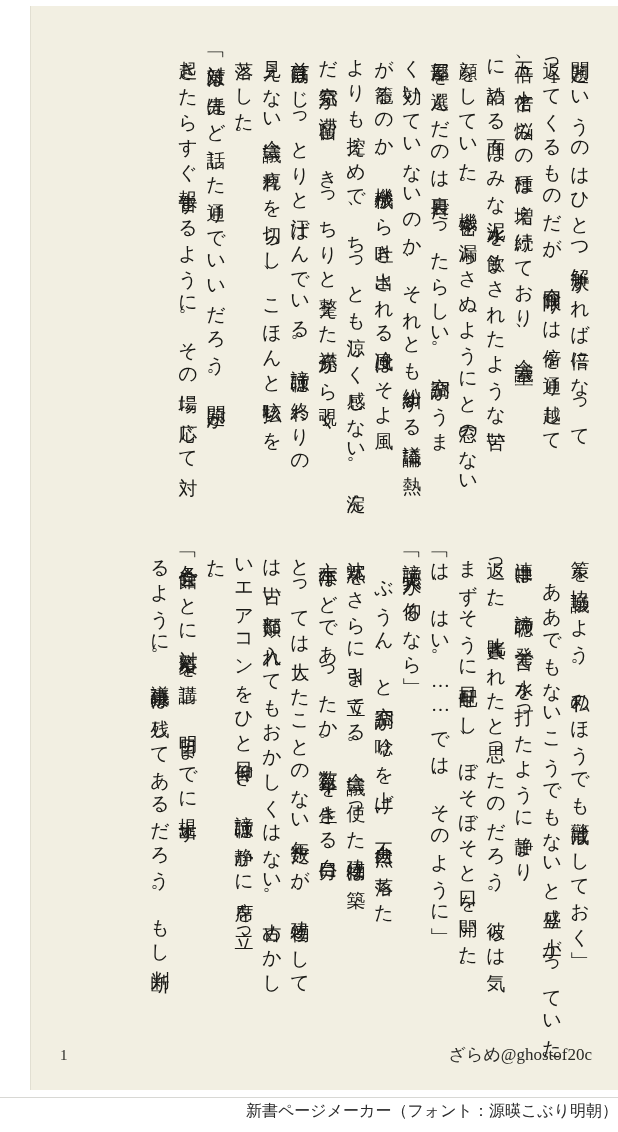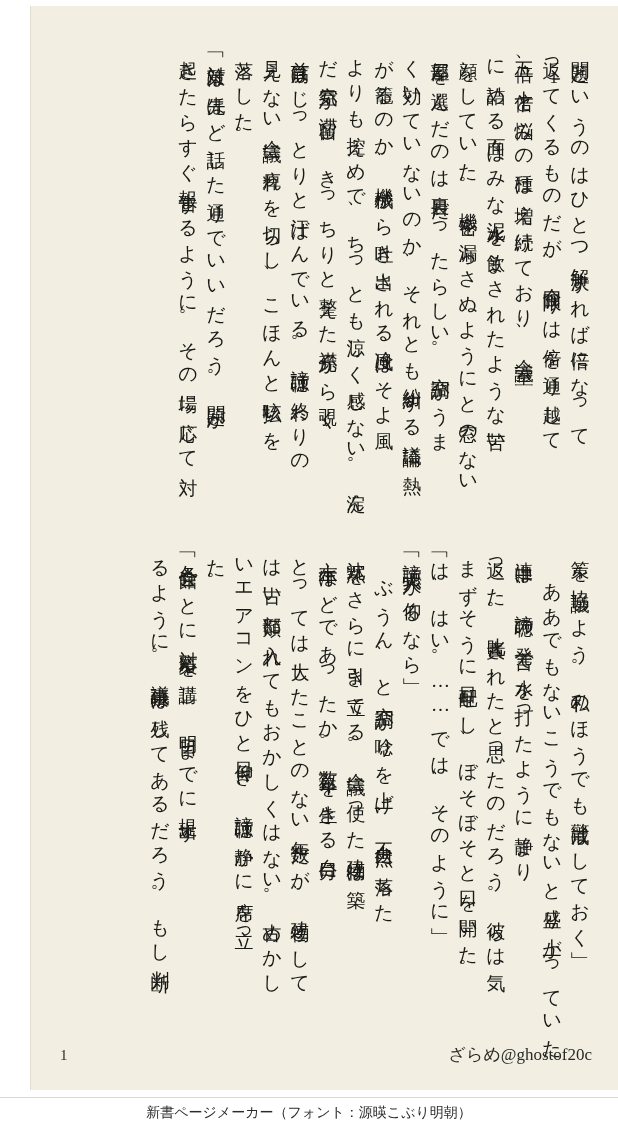--- a/index.html
+++ b/index.html
@@ -92,22 +92,22 @@
     right: 26px;
     bottom: 24px;
     font-size: 17px;
     color: #2a2a26;
   }
   #caption {
     position: absolute;
     left: 0;
     right: 0;
     bottom: 10px;
-    text-align: center;
-    font-size: 14px;
+    text-align: right;
+    font-size: 16px;
     color: #2b2b2b;
   }
   #hrule {
     position: absolute;
     left: 0;
     right: 0;
     bottom: 34px;
     height: 1px;
     background: #d8d8d4;
   }

